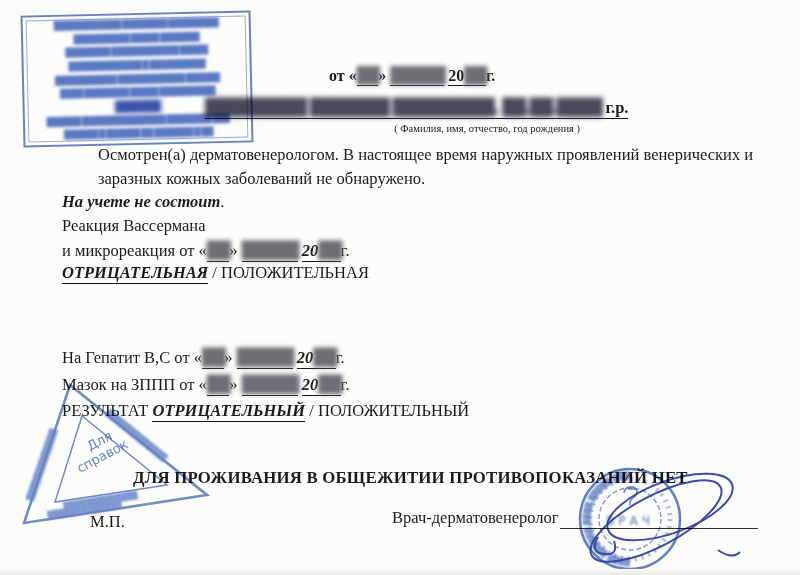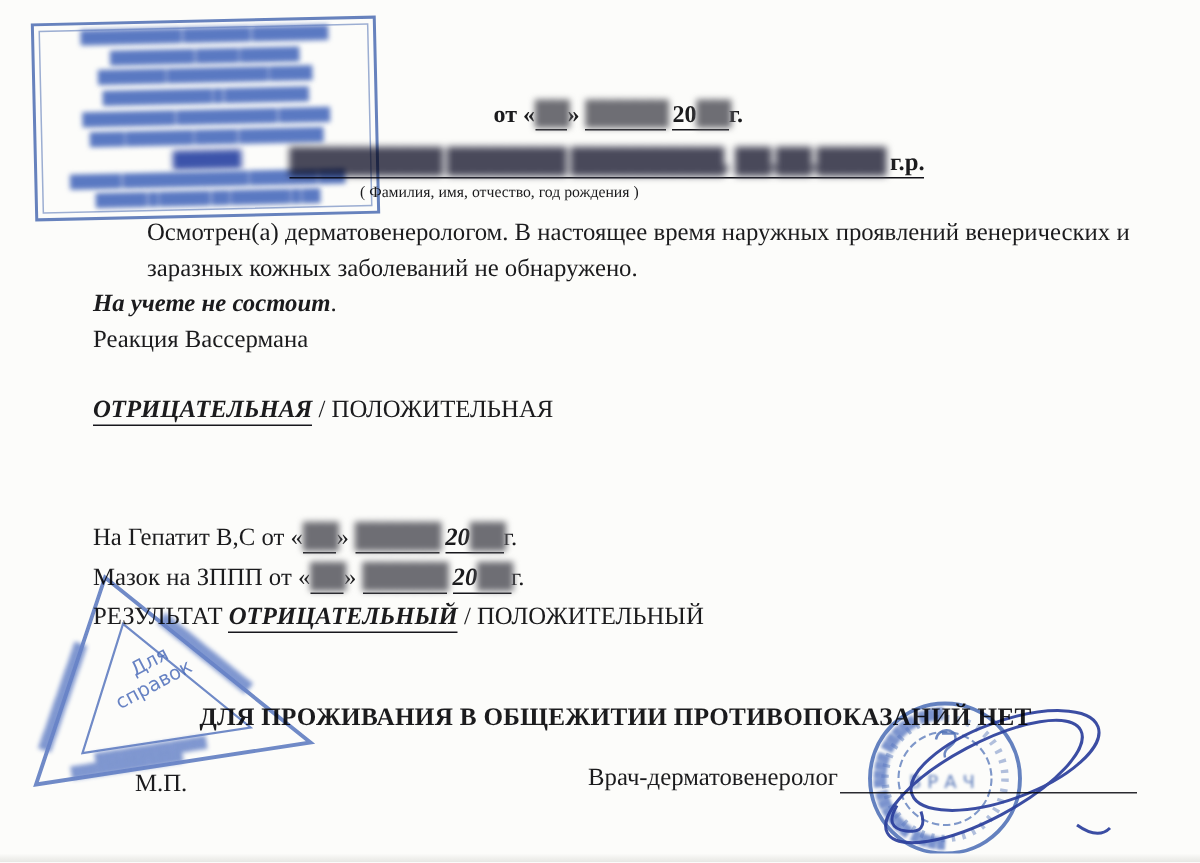--- a/index.html
+++ b/index.html
@@ -9,22 +9,22 @@
     font-family:"Liberation Serif","DejaVu Serif",serif;
   }
   .line{position:absolute;font-size:16.5px;white-space:nowrap;line-height:1.25;}
   .b{font-weight:bold;font-style:italic;}
   .u{border-bottom:1.5px solid #17171c;padding-bottom:1px;}
   .blob{font-family:"DejaVu Sans",sans-serif;filter:blur(2.2px);color:#6e6e74;letter-spacing:-1.5px;font-weight:normal;}
   .blob-dark{font-family:"DejaVu Sans",sans-serif;filter:blur(2.6px);color:#49495a;letter-spacing:-1.5px;}
   .title{left:0;right:0;top:30px;text-align:center;font-size:20px;font-weight:bold;letter-spacing:2.5px;}
   .date-line{left:329px;top:66px;font-weight:bold;font-size:16px;}
   .name-line{left:193px;top:98px;font-weight:bold;font-size:16.5px;}
-  .name-line .wrap{border-bottom:1.7px solid #101016;padding-bottom:1px;}
-  .caption{left:240px;top:122px;width:340px;text-align:left;font-size:10.5px;white-space:nowrap;}
+  .name-line .wrap{border-bottom:1.7px solid #101016;padding-bottom:1px;margin-left:12px;}
+  .caption{left:240px;top:122px;width:340px;text-align:right;font-size:10.5px;white-space:nowrap;}
   .para{left:62px;top:143px;width:702px;white-space:normal;line-height:24px;margin-left:36px;}
   .concl{left:133px;top:468px;font-weight:bold;font-size:16.8px;letter-spacing:.2px;}
   .sig-line{position:absolute;left:560px;top:528px;width:198px;border-top:1.6px solid #2b2b30;}
   
   .rect-stamp{
     position:absolute;left:22px;top:13px;width:226px;height:128px;
     border:2px solid rgba(61,97,176,.78);transform:rotate(-1.3deg);
     mix-blend-mode:multiply;display:flex;flex-direction:column;
     align-items:center;justify-content:center;gap:1px;
   }
@@ -53,20 +53,25 @@
   <div class="line caption">( Фамилия, имя, отчество, год рождения )</div>
 
   <div class="line para">Осмотрен(а) дерматовенерологом. В настоящее время наружных проявлений венерических и заразных кожных заболеваний не обнаружено.</div>
 
   <div class="line" style="left:62px;top:192px">
     <span class="b">На учете не состоит</span><span>.</span>
   </div>
 
   <div class="line" style="left:62px;top:216px">Реакция Вассермана</div>
 
+  <div class="line" style="left:62px;top:241px">
+    <span>и микрореакция  от «</span><span class="u"><span class="blob">██</span></span><span>»</span>
+    <span class="u"><span class="blob">█████</span></span>
+    <span class="u b"><span>20</span><span class="blob">██</span></span><span>г.</span>
+  </div>
 
   <div class="line" style="left:62px;top:263px">
     <span class="b u">ОТРИЦАТЕЛЬНАЯ</span>
     <span>/ ПОЛОЖИТЕЛЬНАЯ</span>
   </div>
 
 
 
   <div class="line" style="left:62px;top:348px">
     <span>На Гепатит В,С</span>

